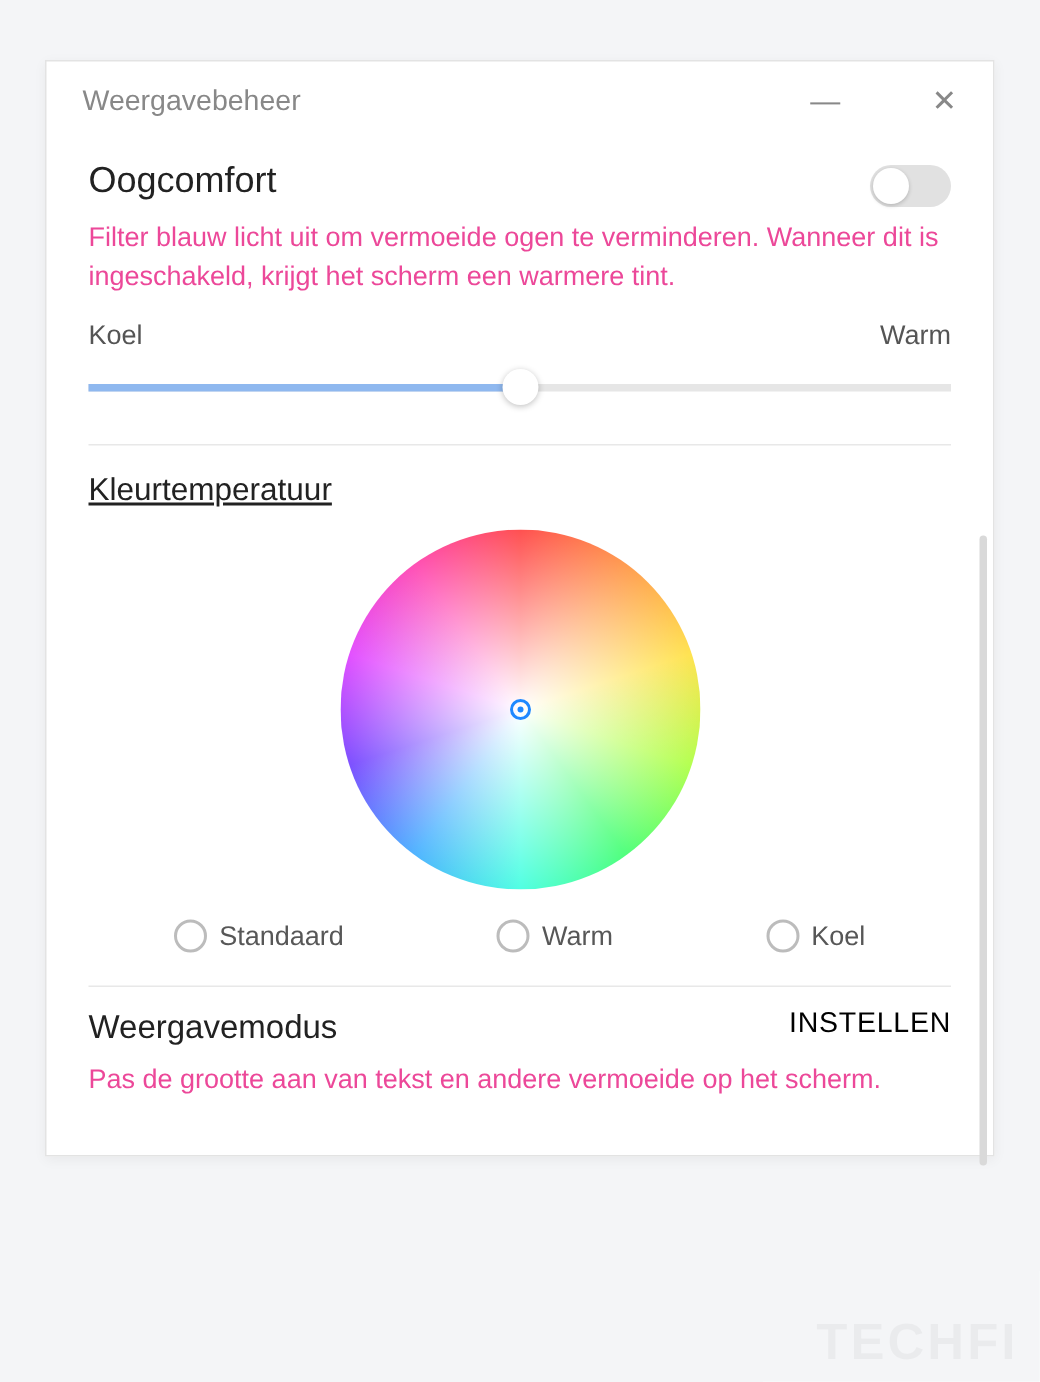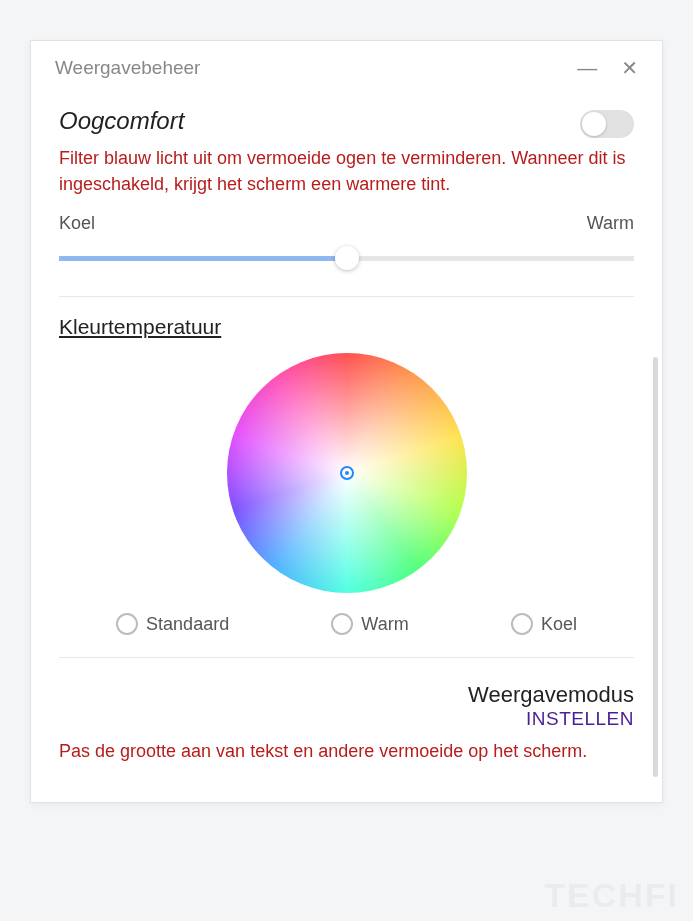--- a/index.html
+++ b/index.html
@@ -19,20 +19,21 @@
     border: 1px solid #e3e3e3;
     box-shadow: 0 2px 8px rgba(0,0,0,0.05);
     padding: 16px 0 0 0;
   }
   .titlebar {
     display: flex;
     align-items: center;
     padding: 0 24px 8px 24px;
     color: #888;
     font-size: 19px;
+    gap: 37px;
   }
   .titlebar .title { flex: 1; }
   .titlebar .win-btn {
     margin-left: 24px;
     color: #888;
     font-size: 20px;
     line-height: 1;
     cursor: pointer;
   }
   .content {
@@ -51,32 +52,31 @@
   .section-row {
     display: flex;
     align-items: center;
   }
   h2.section {
     font-weight: 400;
     font-size: 24px;
     margin: 4px 0 10px 0;
     color: #222;
     flex: 1;
-    font-style: italic;
   }
   h2.sub {
     font-weight: 400;
     font-size: 21px;
     margin: 18px 0 14px 0;
     color: #222;
     text-decoration: underline;
   }
   .desc {
     font-size: 18px;
-    color: #b91c1c;
+    color: #ec4899;
     line-height: 1.45;
     margin-bottom: 16px;
   }
   .toggle {
     width: 54px;
     height: 28px;
     border-radius: 14px;
     background: #e1e1e1;
     position: relative;
     cursor: pointer;
@@ -187,32 +187,31 @@
     cursor: pointer;
   }
   .radio-opt .circle {
     width: 22px;
     height: 22px;
     border: 2px solid #bcbcbc;
     border-radius: 50%;
   }
   .mode-row {
     display: flex;
-    align-items: flex-end;
-    margin-top: 24px;
-    flex-direction: column;
+    align-items: flex-start;
+    margin-top: 14px;
   }
   .mode-row .label {
     font-size: 22px;
     color: #222;
     flex: 1;
   }
   .mode-row .action {
     font-size: 19px;
-    color: #4c1d95;
+    color: #000000;
     letter-spacing: 0.5px;
     cursor: pointer;
   }
   .watermark {
     position: absolute;
     right: 14px;
     bottom: 6px;
     font-size: 34px;
     font-weight: 700;
     letter-spacing: 2px;

